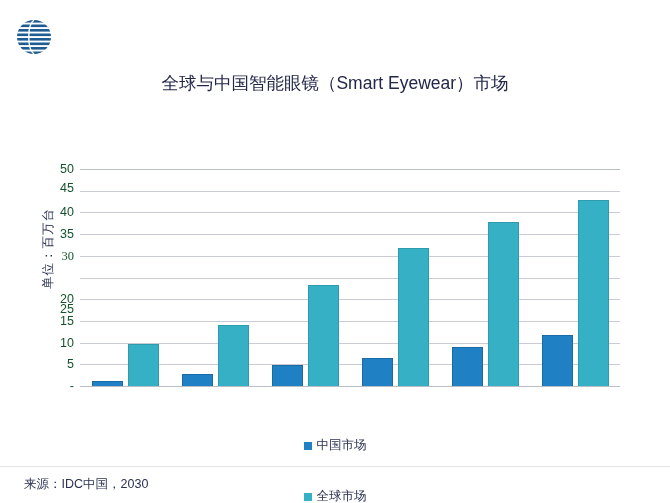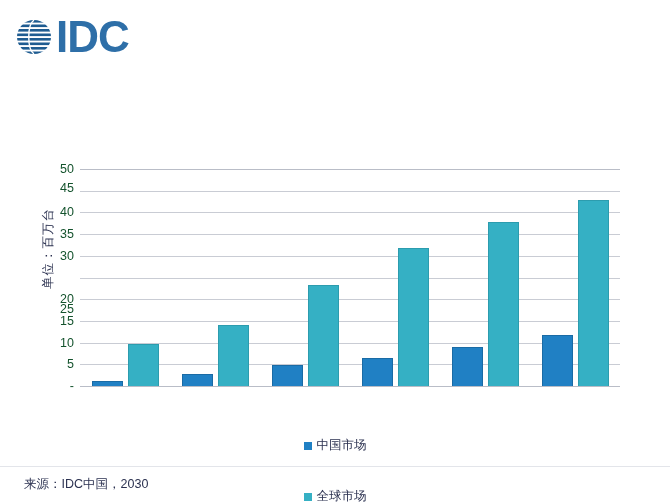--- a/index.html
+++ b/index.html
@@ -221,24 +221,24 @@
       <rect x="0" y="7.5" width="40" height="2.6"></rect>
       <rect x="0" y="12" width="40" height="2.6"></rect>
       <rect x="0" y="16.5" width="40" height="2.6"></rect>
       <rect x="0" y="21" width="40" height="2.6"></rect>
       <rect x="0" y="25.5" width="40" height="2.6"></rect>
       <rect x="0" y="30" width="40" height="2.6"></rect>
       <rect x="0" y="34.5" width="40" height="2.6"></rect>
     </g>
     <path d="M20 3 C 13 8, 13 32, 20 37" stroke="#ffffff" stroke-width="1.4" fill="none"></path>
   </svg>
-  <span id="logo-text">IDC</span>
 </div>
 
 <div id="chart-title">
+  <span>全球与中国智能眼镜（Smart Eyewear）市场</span>
 </div>
 
 <div id="chart-area">
 
   <div id="y-axis-label">单位：百万台</div>
 
   <div id="plot">
       <div class="gridline" style="top: 217px;"></div>
       <div class="gridline" style="top: 195.3px;"></div>
       <div class="gridline" style="top: 173.6px;"></div>
@@ -251,21 +251,21 @@
       <div class="gridline" style="top: 21.7px;"></div>
       <div class="gridline top-line" style="top: 0px;"></div>
     </div>
   <div id="y-ticks">
       <div class="ytick" style="top: 217px;">-</div>
       <div class="ytick" style="top: 195.3px;">5</div>
       <div class="ytick" style="top: 173.6px;">10</div>
       <div class="ytick" style="top: 151.9px;">15</div>
       <div class="ytick" style="top: 130.2px;">20</div>
       <div class="ytick" style="top: 92px; margin-top: 48px;">25</div>
-      <div class="ytick" style="top: 86.8px;">30</div>
+      <div class="ytick" style="top: 86.8px; font-family: Liberation Serif, serif;">30</div>
       <div class="ytick" style="top: 65.1px;">35</div>
       <div class="ytick" style="top: 43.4px;">40</div>
       <div class="ytick" style="top: 19px; text-align: right;">45</div>
       <div class="ytick" style="top: 0px;">50</div>
     </div>
   <div id="bars">
       <div class="group" style="left: 0px; width: 90px;">
         <div class="bar china" title="中国市场 2024: 1.5" style="height: 6.51px; background: rgb(32, 128, 196);"></div>
         <div class="bar global" title="全球市场 2024: 10" style="height: 43.4px; background: rgb(53, 176, 196);"></div>
       </div>

